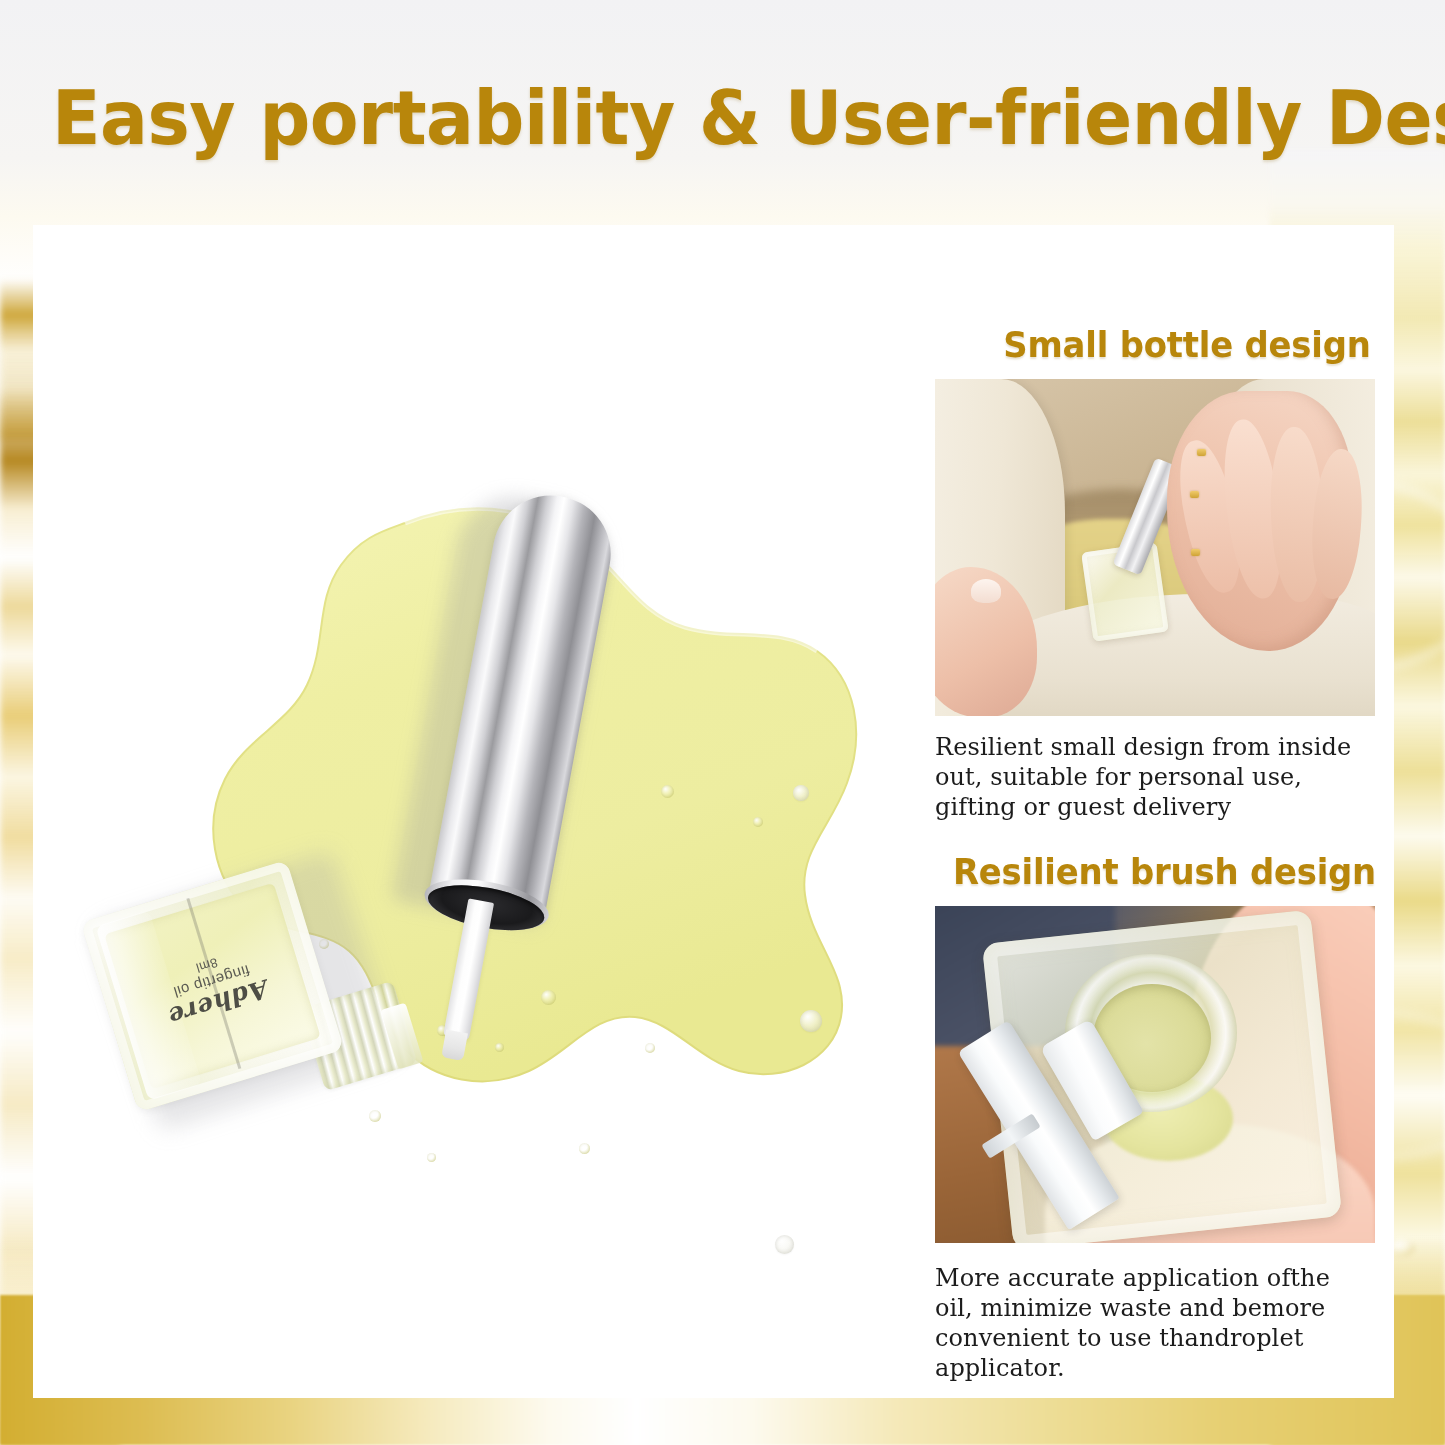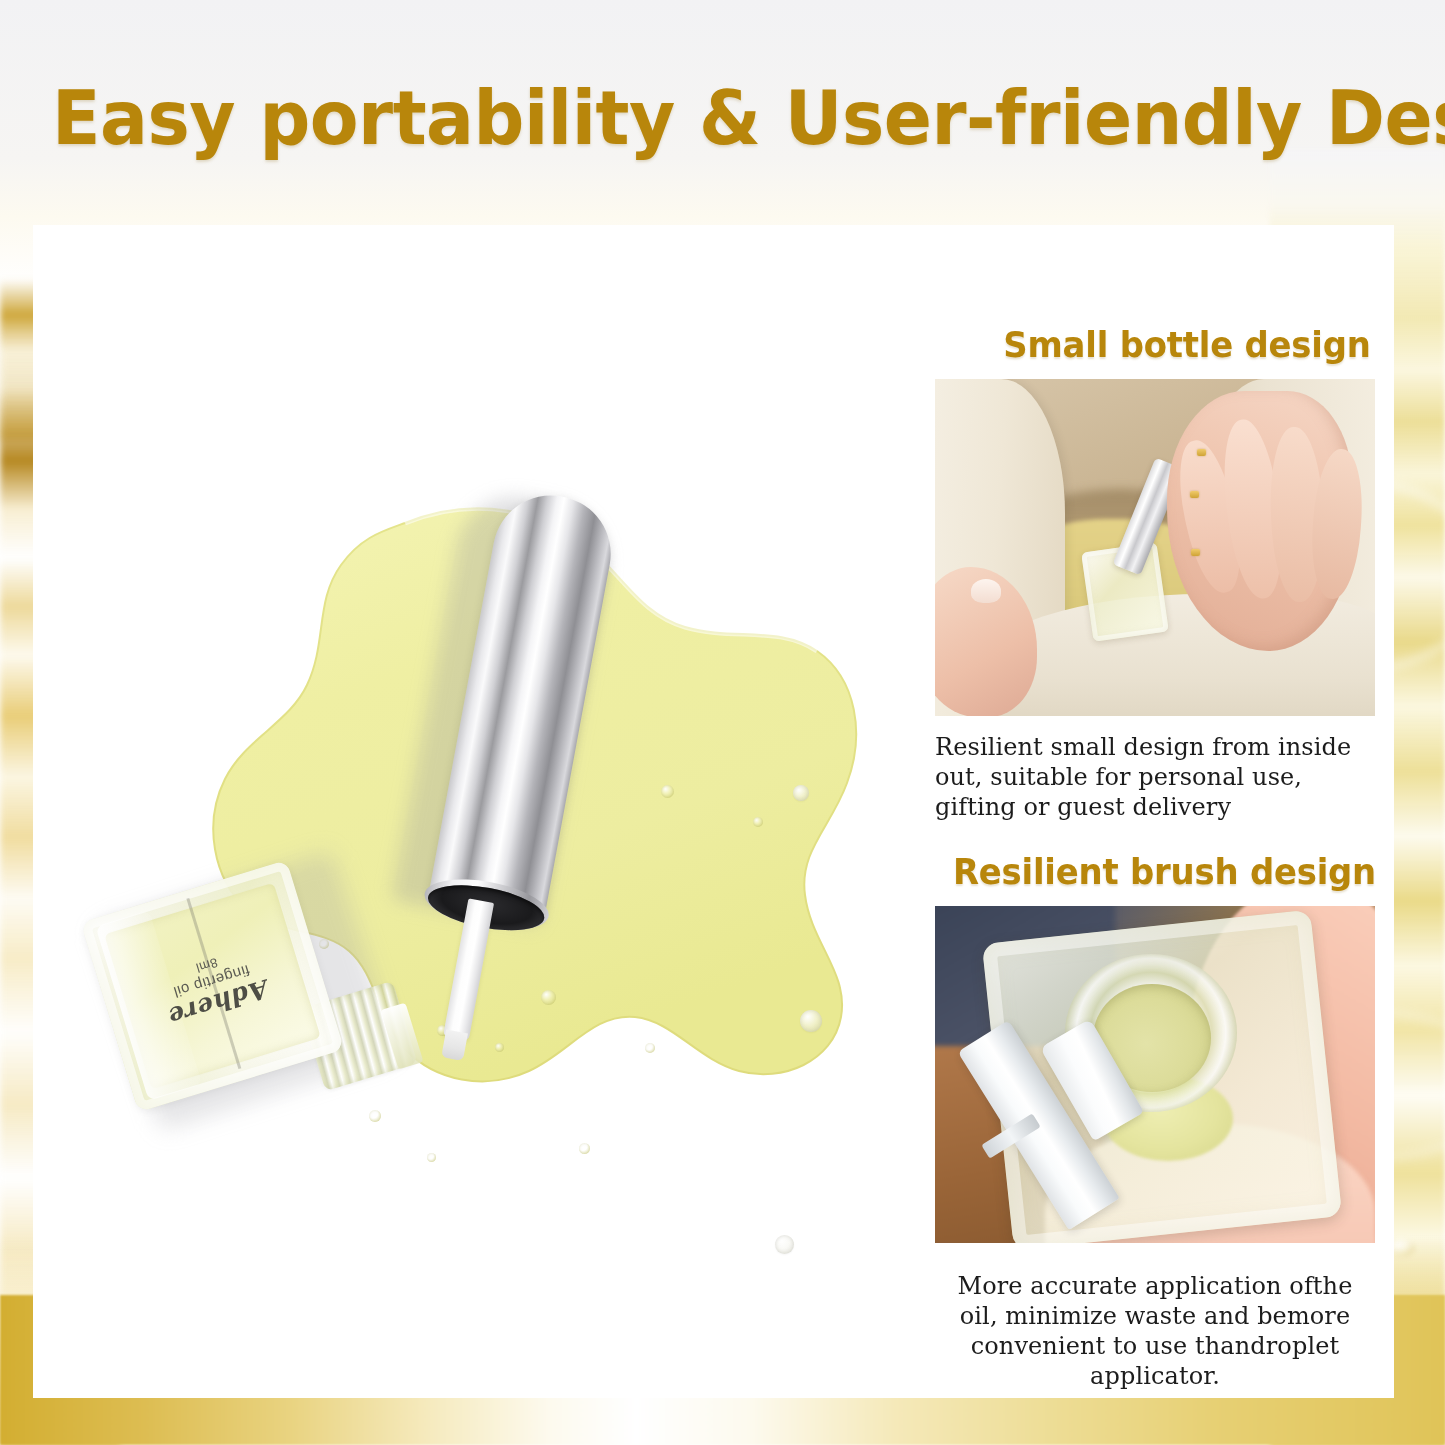--- a/index.html
+++ b/index.html
@@ -586,18 +586,18 @@
           <div class="p2-skinB"></div>
           <div class="p2-glass"></div>
           <div class="p2-oilpool"></div>
           <div class="p2-neck"></div>
           <div class="p2-inner"></div>
           <div class="p2-brush"></div>
           <div class="p2-brushband"></div>
           <div class="p2-brushhead"></div>
         </div>
 
-        <div class="caption" style="margin-top:28px;width:440px;text-align:center;">More accurate application ofthe oil, minimize waste and bemore convenient to use thandroplet applicator.</div>
+        <div class="caption" style="margin-top:20px;width:440px;">More accurate application ofthe oil, minimize waste and bemore convenient to use thandroplet applicator.</div>
       </div>
 
     </div>
   </div>
 </div>
 
 </body></html>

